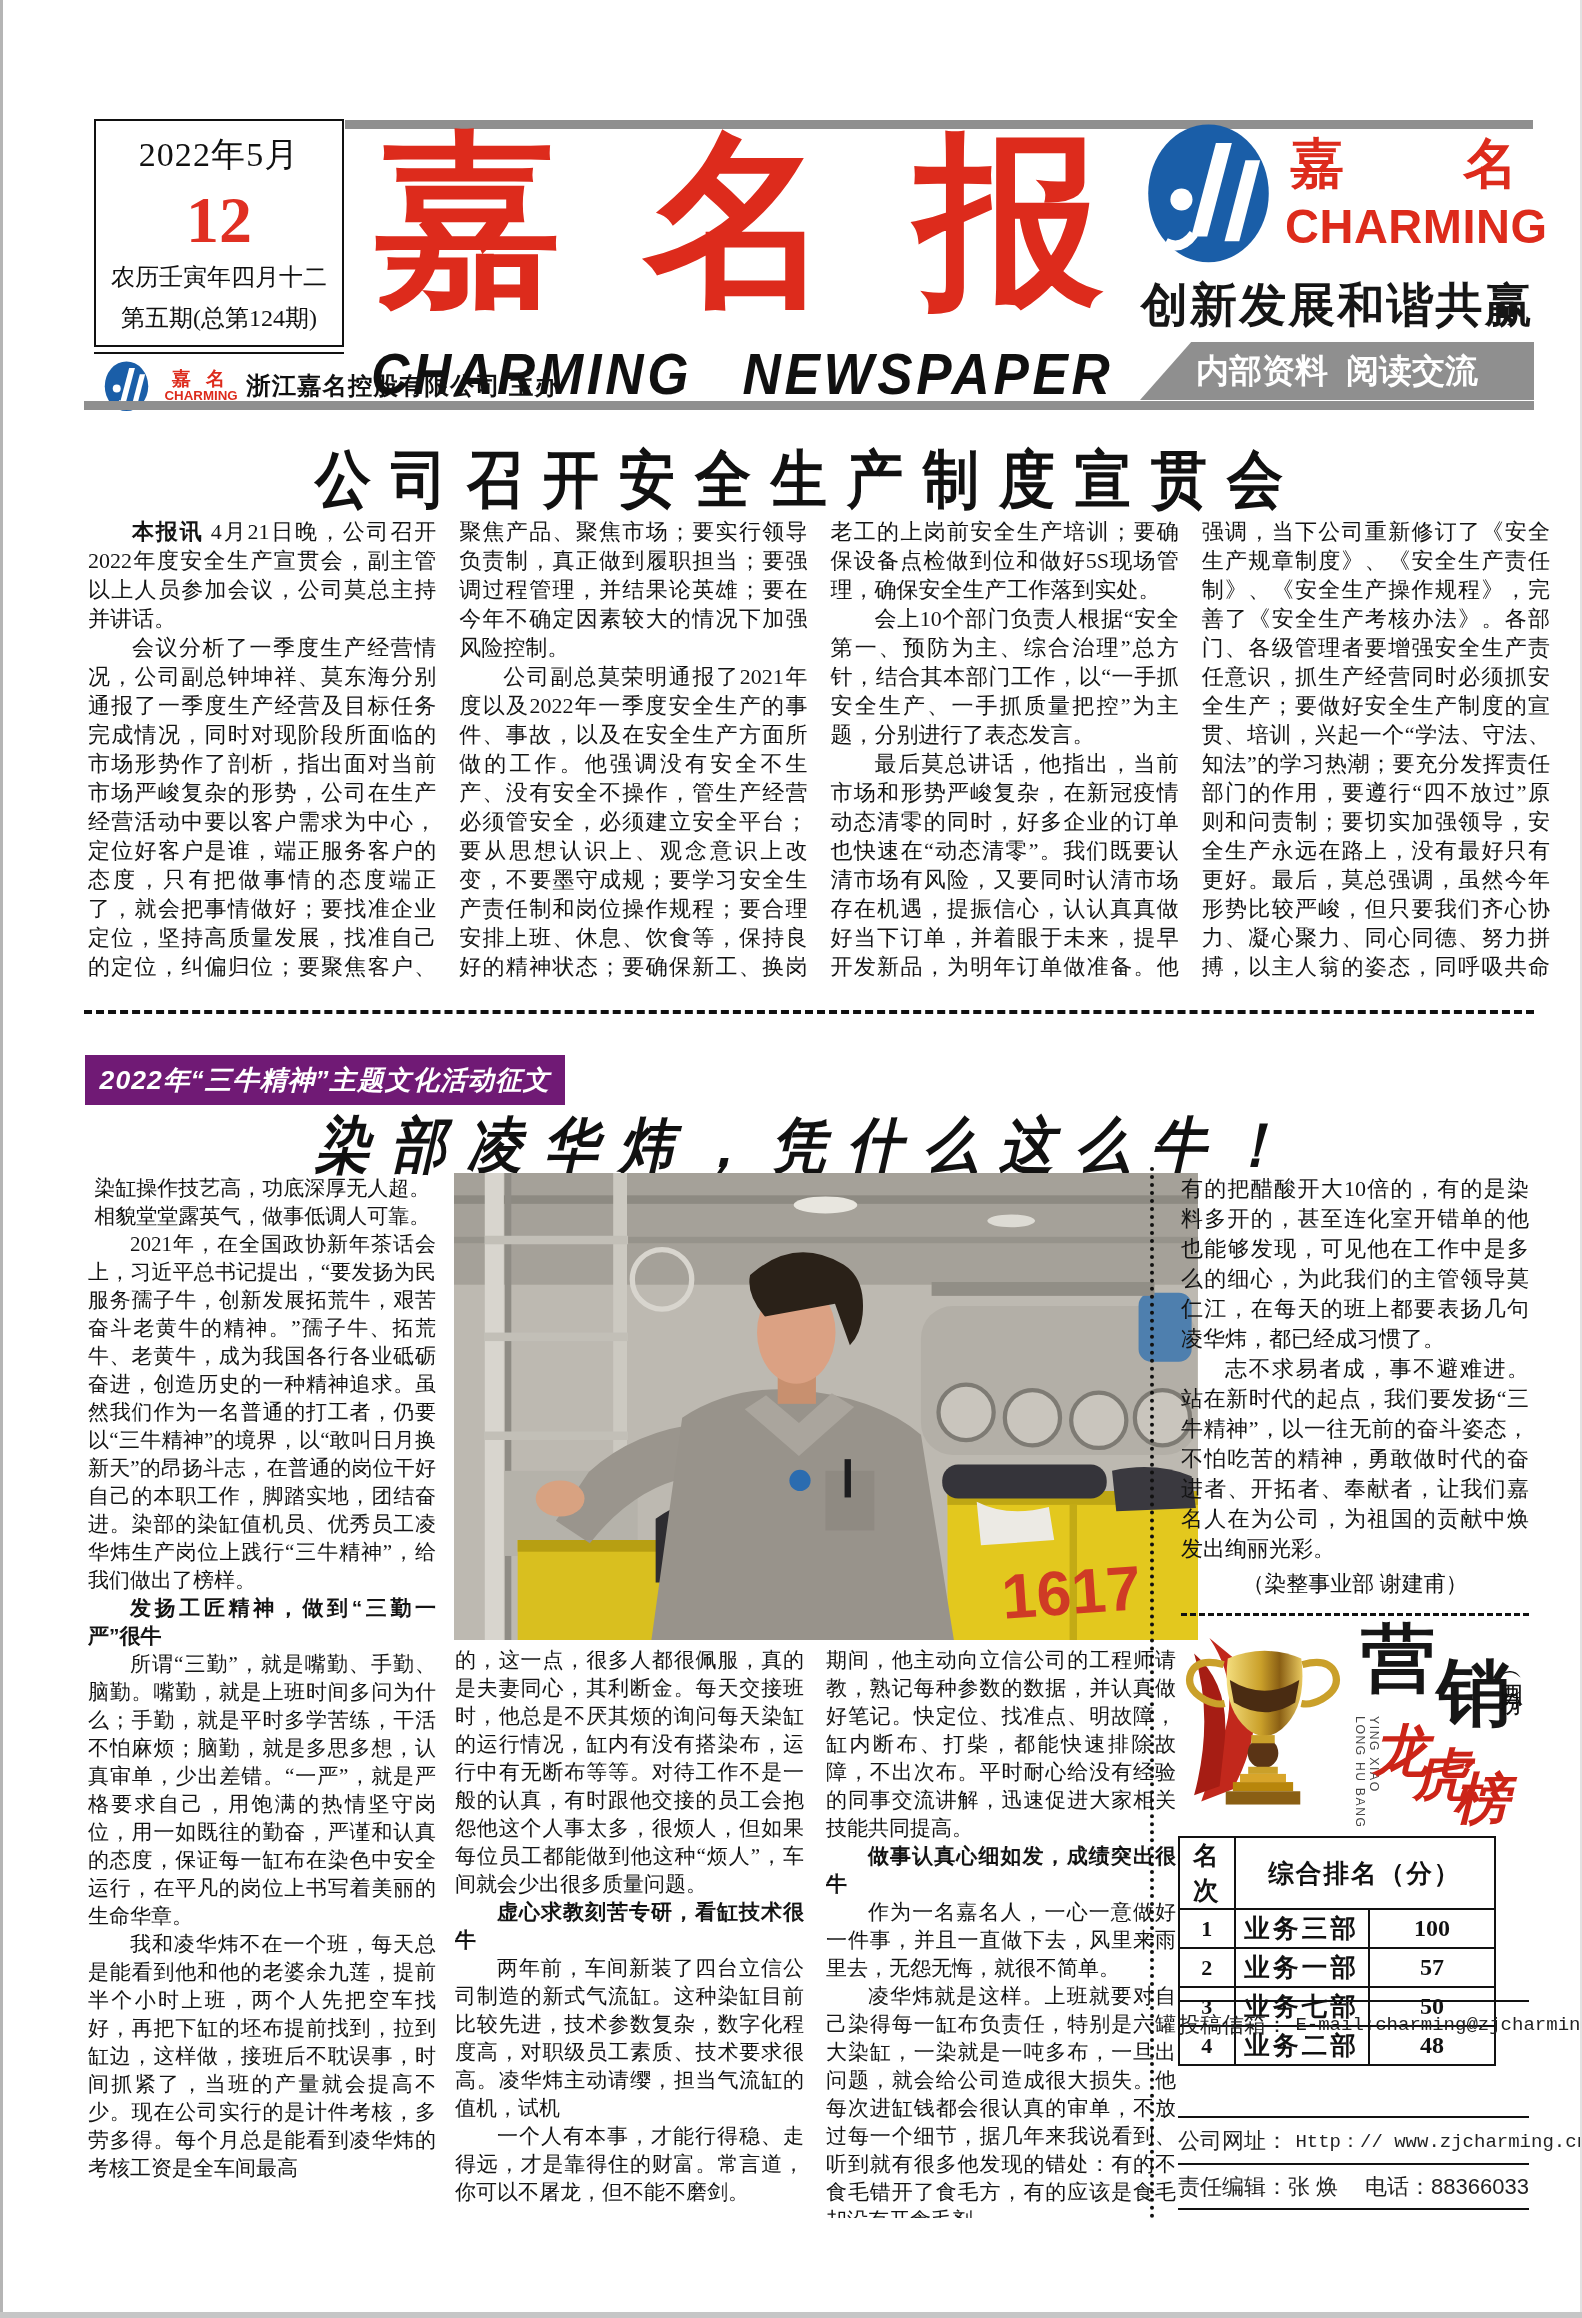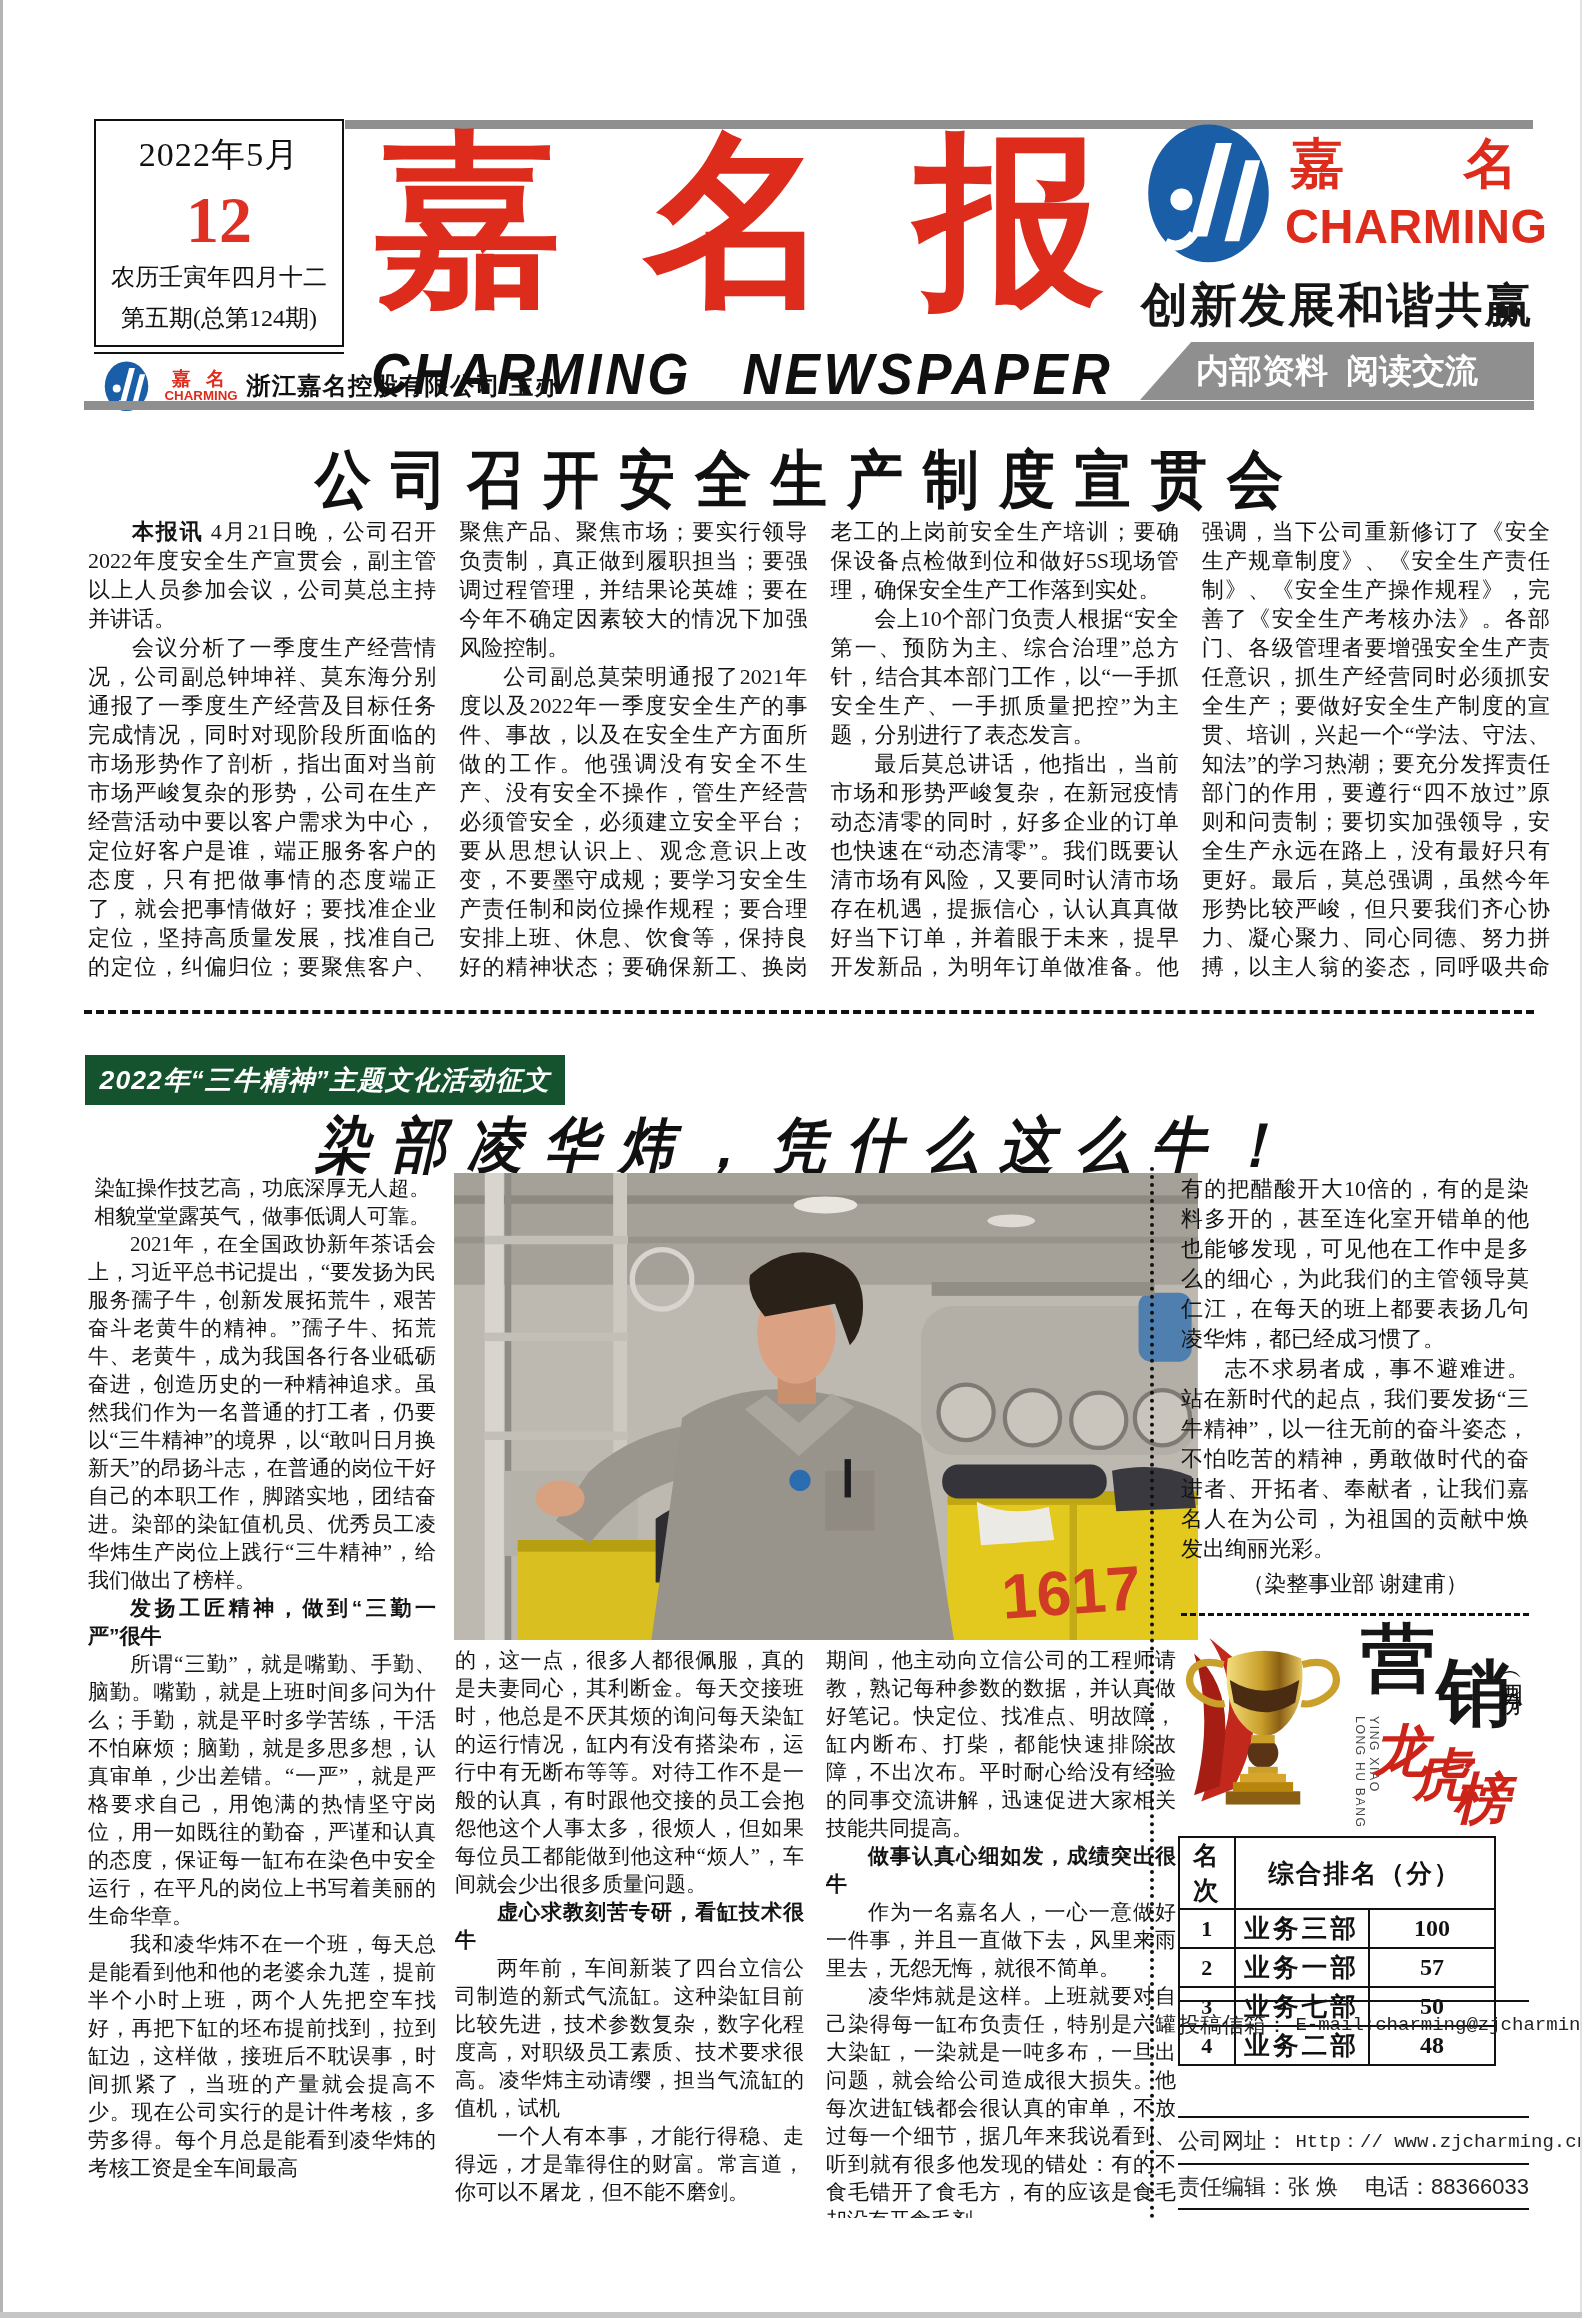--- a/index.html
+++ b/index.html
@@ -55,21 +55,21 @@
   .art-body p { text-indent:2em; }
   .art-body p.noindent { text-indent:0; }
   .art-body p.bhead { font-family:"Liberation Sans","DejaVu Sans",sans-serif; font-weight:bold; }
   .art-body p.sig { text-align:center; text-indent:0; margin-top:5.3px; }
   .lead { font-family:"Liberation Sans",sans-serif; font-weight:bold; }
   .a1-body { position:absolute; left:88px; top:517px; width:1462px; height:485px;
     column-count:4; column-gap:23px; column-fill:auto; overflow:hidden; }
   .dash-h { position:absolute; left:84px; top:1010px; width:1450px; border-top:4.2px dashed #111; }
 
   
-  .a2-banner { position:absolute; left:85px; top:1055px; width:480px; height:50px; background:#14532d;
+  .a2-banner { position:absolute; left:85px; top:1055px; width:480px; height:50px; background:#701a75;
     color:#fff; display:flex; align-items:center; justify-content:center; font-size:26.5px; font-weight:bold;
     font-style:italic; font-family:"Liberation Sans",sans-serif; letter-spacing:1.1px; }
   .a2-title { position:absolute; left:85px; top:1105px; width:1448px; text-align:center; font-size:55px;
     font-weight:900; font-style:italic; letter-spacing:21px; font-family:"Liberation Sans","DejaVu Sans",sans-serif;
     transform:scaleY(1.1); transform-origin:top center; white-space:nowrap; }
   .a2-col { position:absolute; overflow:hidden; }
   .a2-col { font-size:21px; line-height:28px; }
   #a2c1 { left:88px;  top:1174px; width:348px; height:1044px; }
   #a2c2 { left:455px;  top:1646px; width:349px; height:572px; }
   #a2c3 { left:826px; top:1646px; width:350px; height:572px; }

